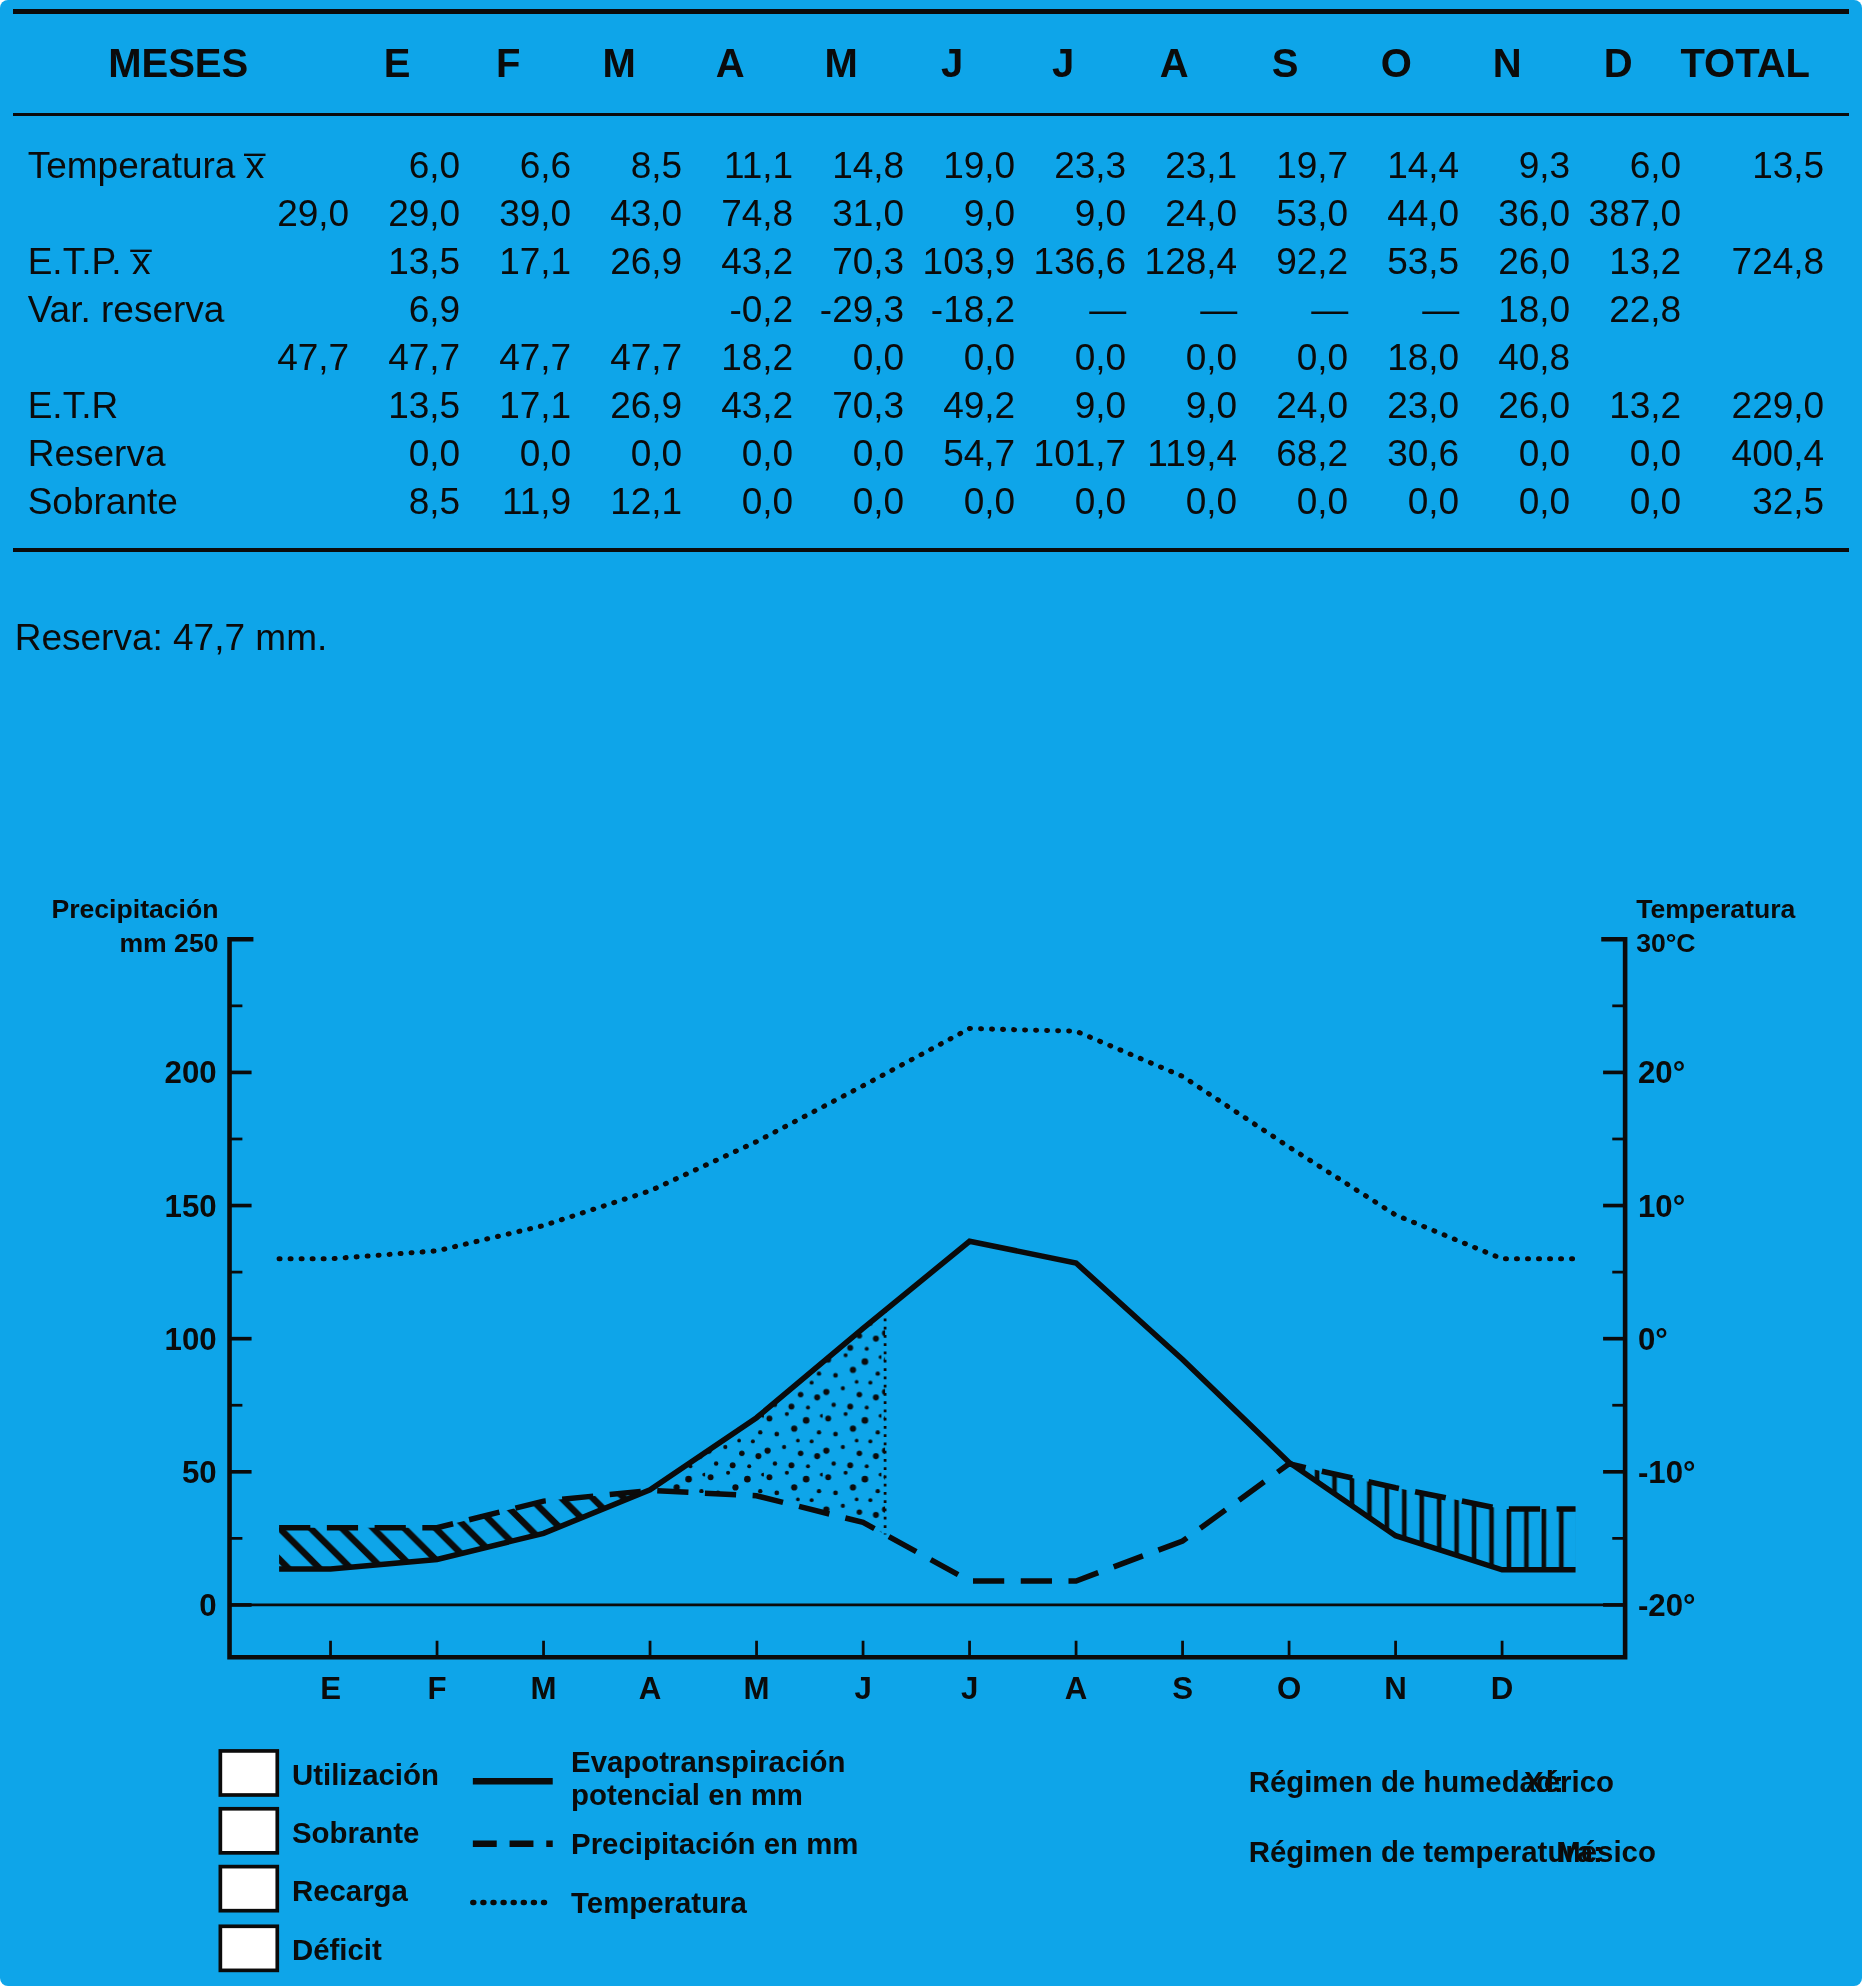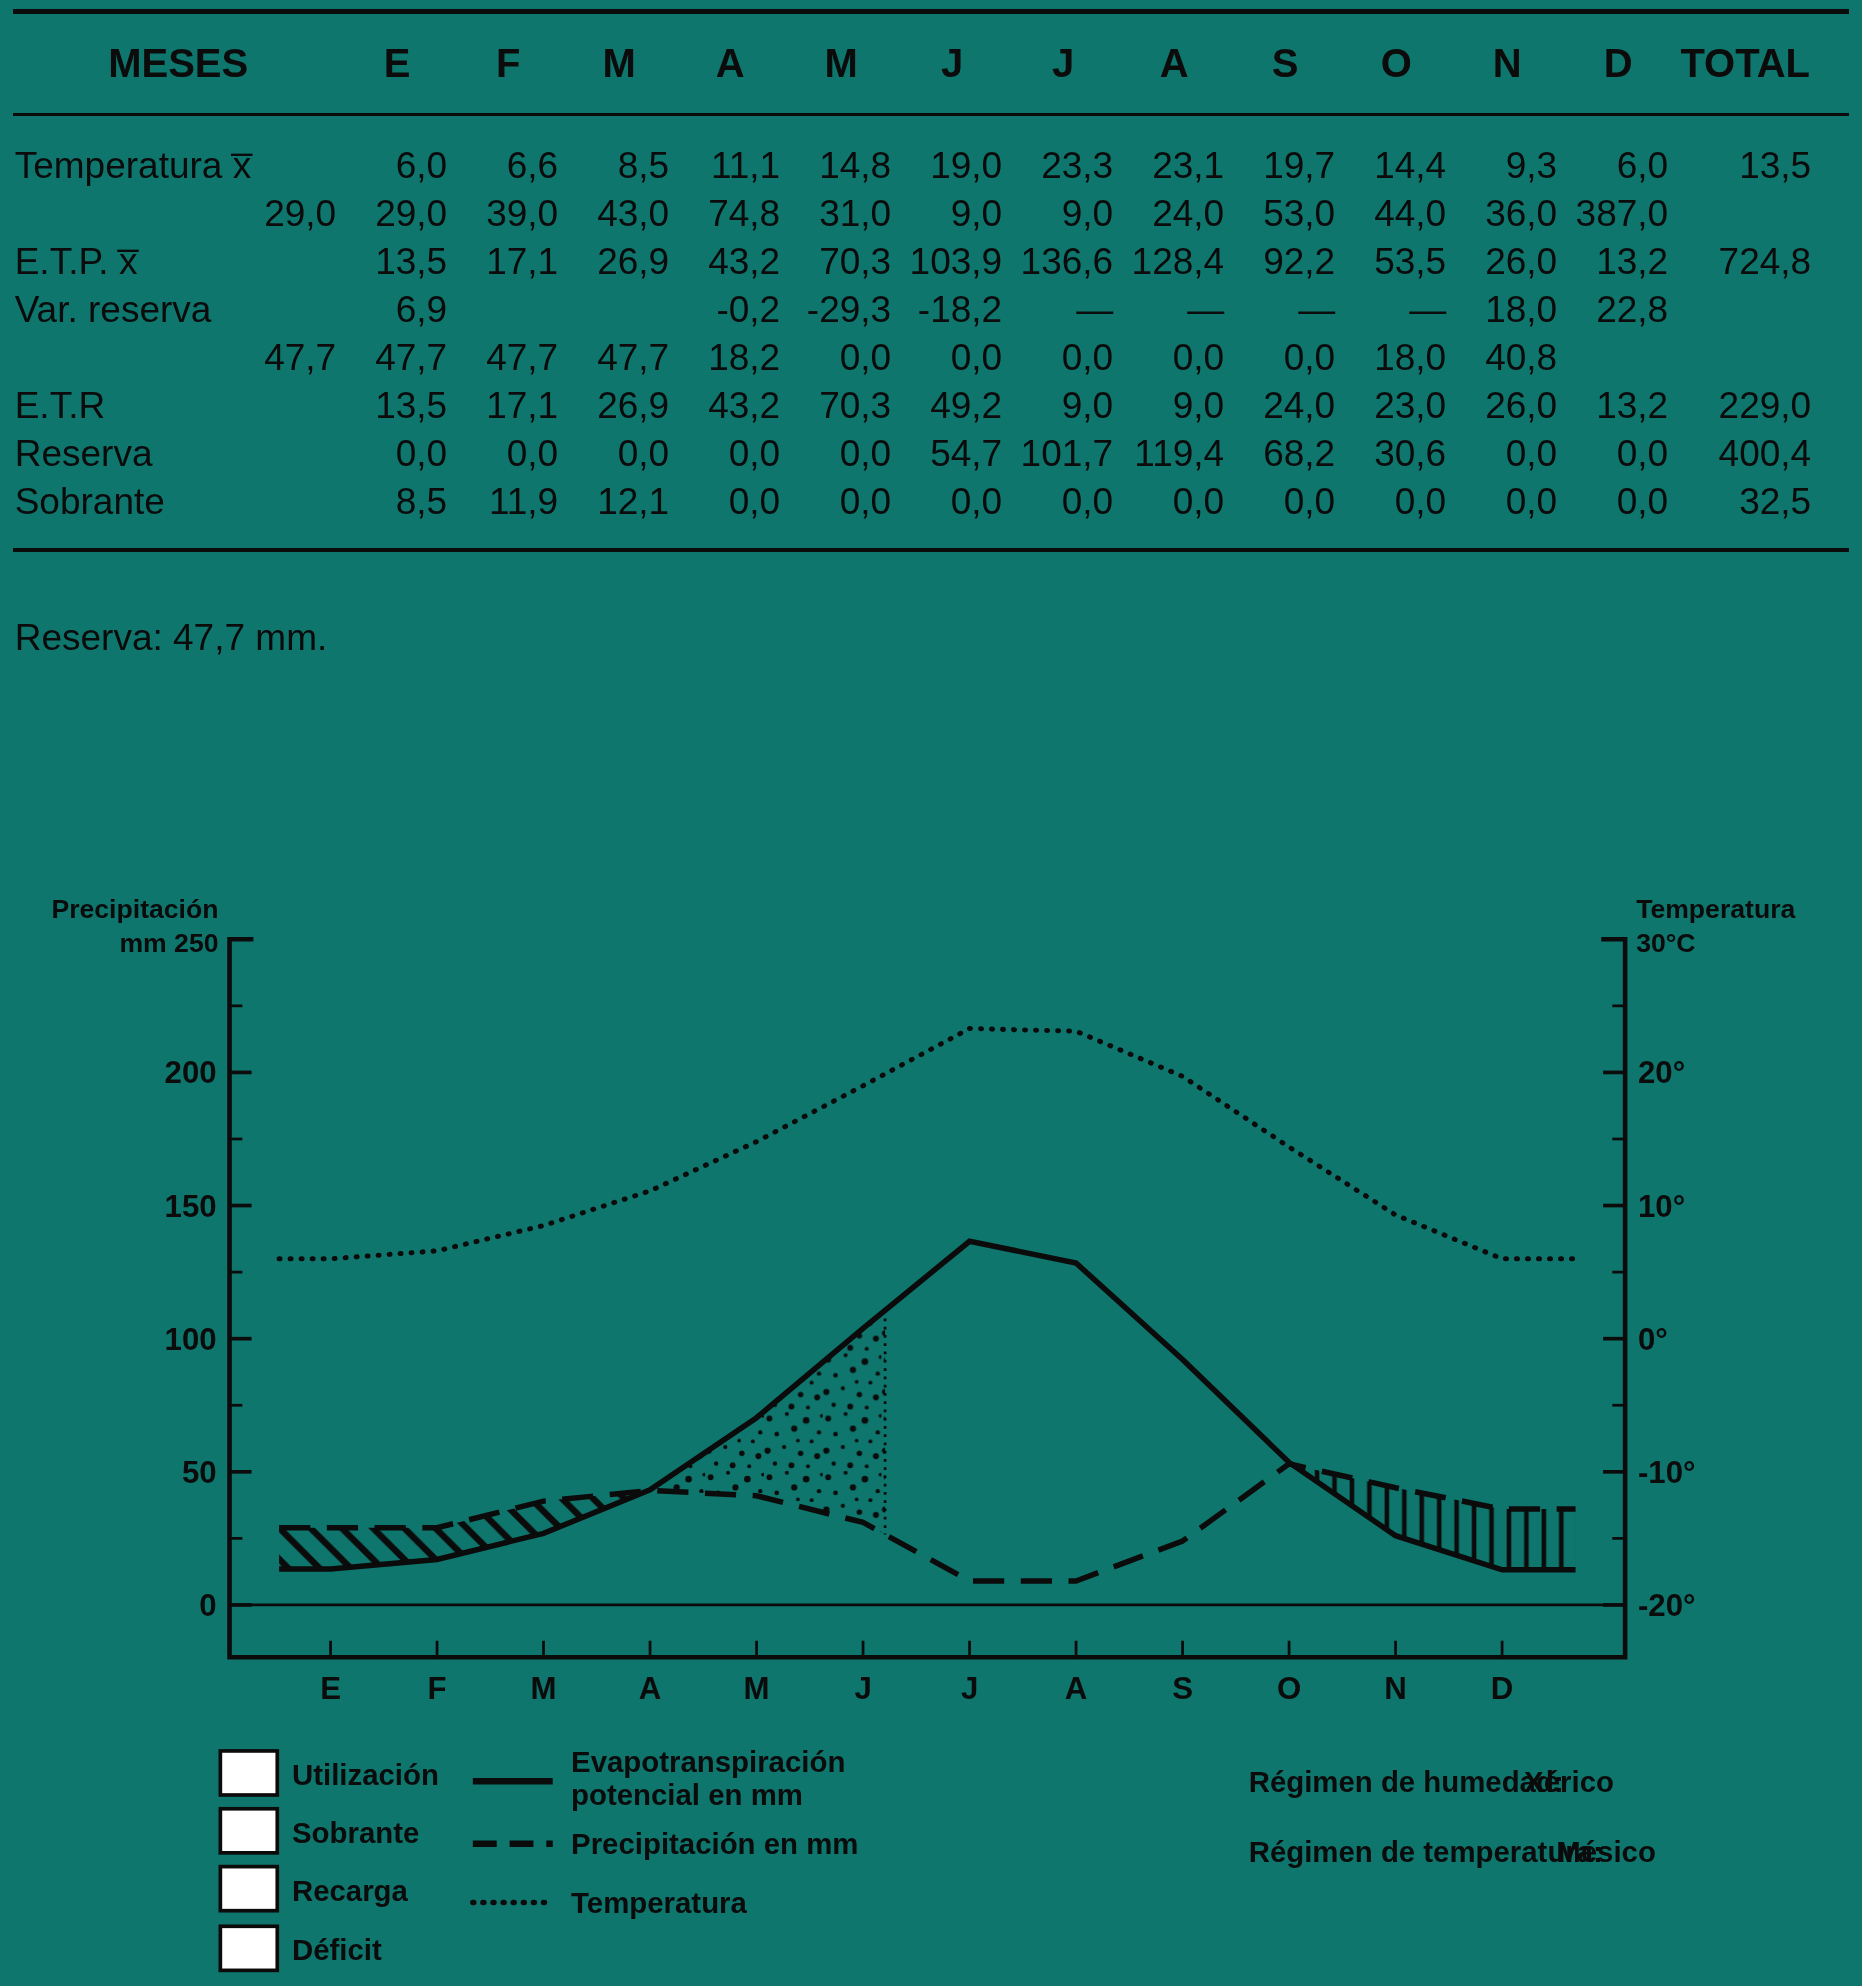--- a/index.html
+++ b/index.html
@@ -1,29 +1,29 @@
 <!DOCTYPE html>
 <html style="font-size:14.7px"><head>
 <meta charset="utf-8">
 <style>
   html,body{margin:0;padding:0;background:#ffffff;}
-  .page{position:relative;width:1862px;height:1986px;background:#0f766e;overflow:hidden;
-        font-family:"Liberation Sans",sans-serif;color:#0b0b0b;}
+  .page{position:relative;width:1862px;height:1986px;background:#0ea5e9;overflow:hidden;
+        font-family:"Liberation Sans",sans-serif;color:#0b0b0b;border-radius:8px;}
   
   .tablewrap{position:absolute;left:0;top:0;width:1862px;}
   .rule{background:#0b0b0b;margin:0 13px;}
   .rule-top{height:4.6px;margin-top:9.2px;}
   .rule-mid{height:3.7px;}
   .rule-bot{height:3.7px;}
   .thead,.trow{display:grid;grid-template-columns:327px repeat(12,111px) 143px;padding-left:14.7px;}
   .thead{height:99px;align-items:center;}
   .cell{white-space:nowrap;}
   .h{font-weight:bold;font-size:40px;text-align:center;}
   .h0{text-align:center;}
-  .tbody{padding-top:26px;padding-bottom:22px;}
+  .tbody{padding-top:26px;padding-bottom:22px;margin-left:13px;}
   .trow{height:48px;line-height:48px;}
   .lab{font-size:37px;text-align:left;}
   .num{font-size:37px;text-align:right;padding-right:5.5px;}
   .note{position:absolute;left:14.7px;top:617px;font-size:37px;margin:0;text-align:right;}
   
   svg.chart{position:absolute;left:0;top:0;pointer-events:none;}
   svg text{font-family:"Liberation Sans",sans-serif;font-weight:bold;fill:#0b0b0b;}
   .ticklab{font-size:34px;}
   .monthlab{font-size:34px;text-anchor:middle;}
   .cornerlab{font-size:29px;}

